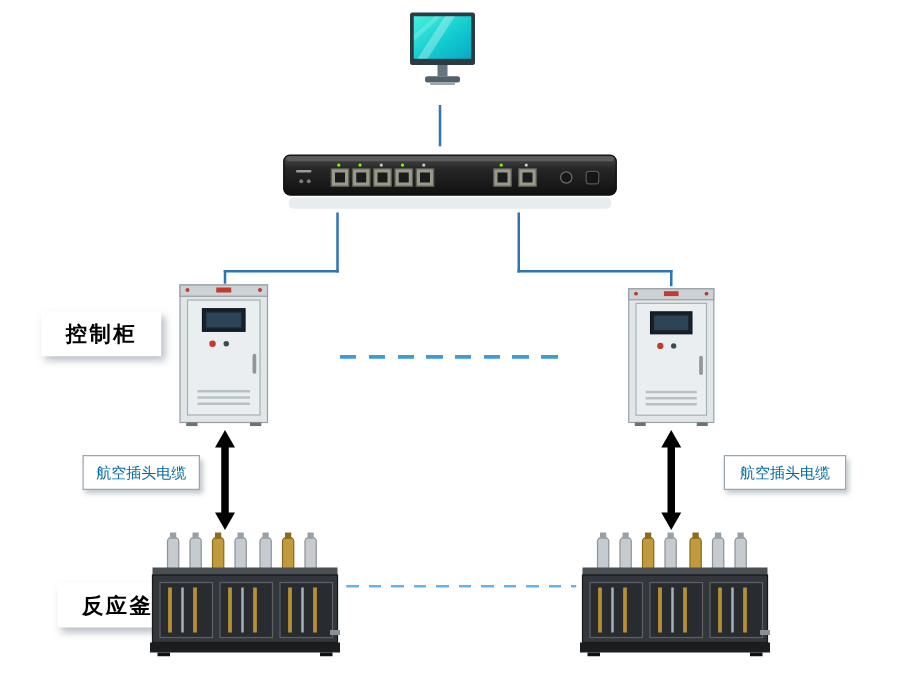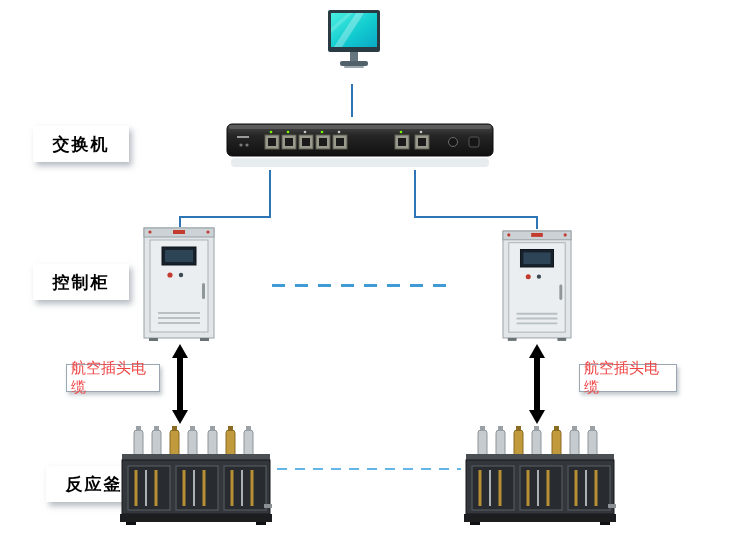--- a/index.html
+++ b/index.html
@@ -14,21 +14,21 @@
   .side-label{
     width:96px;height:36px;background:#ffffff;
     box-shadow:3px 4px 6px rgba(110,122,135,0.5);
     display:flex;align-items:center;justify-content:center;
     font-size:17px;font-weight:bold;color:#000;letter-spacing:2px;
   }
   .cable-label{
     background:#ffffff;border:1px solid #9aa6b2;
     box-shadow:2px 3px 4px rgba(120,132,145,0.45);
     display:flex;align-items:center;justify-content:center;
-    font-size:15px;color:#ef4444;padding:0 4px;height:26px;
+    font-size:12px;color:#0369a1;padding:0 4px;height:26px;
   }
   svg{display:block;}
 </style>
 </head>
 <body>
 
 <div id="canvas">
 
   <div class="abs" style="left:322px;top:8px;">
     <svg width="64" height="68" viewBox="0 0 64 68">
@@ -44,23 +44,20 @@
       <polygon points="12,39 34,5 42,5 20,39" fill="rgba(255,255,255,0.30)"></polygon>
       <polygon points="9,20 26,5 31,5 9,25" fill="rgba(255,255,255,0.18)"></polygon>
       <rect x="28" y="44" width="8" height="9" fill="#66767e"></rect>
       <rect x="18" y="53" width="28" height="5" rx="2" fill="#51616a"></rect>
       <rect x="22" y="58" width="20" height="2" rx="1" fill="#9aa7ad"></rect>
     </svg>
   </div>
 
   <div class="abs vline" style="left:351px;top:84px;height:33px;"></div>
 
-  <div class="abs side-label" style="left:33px;top:126px;">
-    <span>交换机</span>
-  </div>
 
   <div class="abs" style="left:225px;top:118px;">
     <svg width="270" height="52" viewBox="0 0 270 52">
       <defs>
         <linearGradient id="swbody" x1="0" y1="0" x2="0" y2="1">
           <stop offset="0" stop-color="#4d4d4d"></stop>
           <stop offset="0.35" stop-color="#262626"></stop>
           <stop offset="1" stop-color="#101010"></stop>
         </linearGradient>
       </defs>
@@ -108,21 +105,21 @@
   </div>
 
   <div class="abs vline" style="left:269px;top:170px;height:48px;"></div>
   <div class="abs hline" style="left:179px;top:216px;width:92px;"></div>
   <div class="abs vline" style="left:179px;top:216px;height:11px;"></div>
 
   <div class="abs vline" style="left:414px;top:170px;height:48px;"></div>
   <div class="abs hline" style="left:414px;top:216px;width:124px;"></div>
   <div class="abs vline" style="left:536px;top:216px;height:13px;"></div>
 
-  <div class="abs side-label" style="left:33px;top:264px;justify-content:center;">
+  <div class="abs side-label" style="left:33px;top:249px;justify-content:center;">
     <span>控制柜</span>
   </div>
 
   <div class="abs" style="left:143px;top:225px;">
     <svg width="72" height="116" viewBox="0 0 72 116">
       <rect x="1" y="3" width="70" height="110" fill="#e2e6e8" stroke="#98a2a6"></rect>
       <rect x="1" y="3" width="70" height="9" fill="#ccd2d5" stroke="#98a2a6"></rect>
       <rect x="30" y="5" width="12" height="4" fill="#c23b2e"></rect>
       <circle cx="7" cy="7" r="1.6" fill="#c23b2e"></circle>
       <circle cx="65" cy="7" r="1.6" fill="#c23b2e"></circle>

